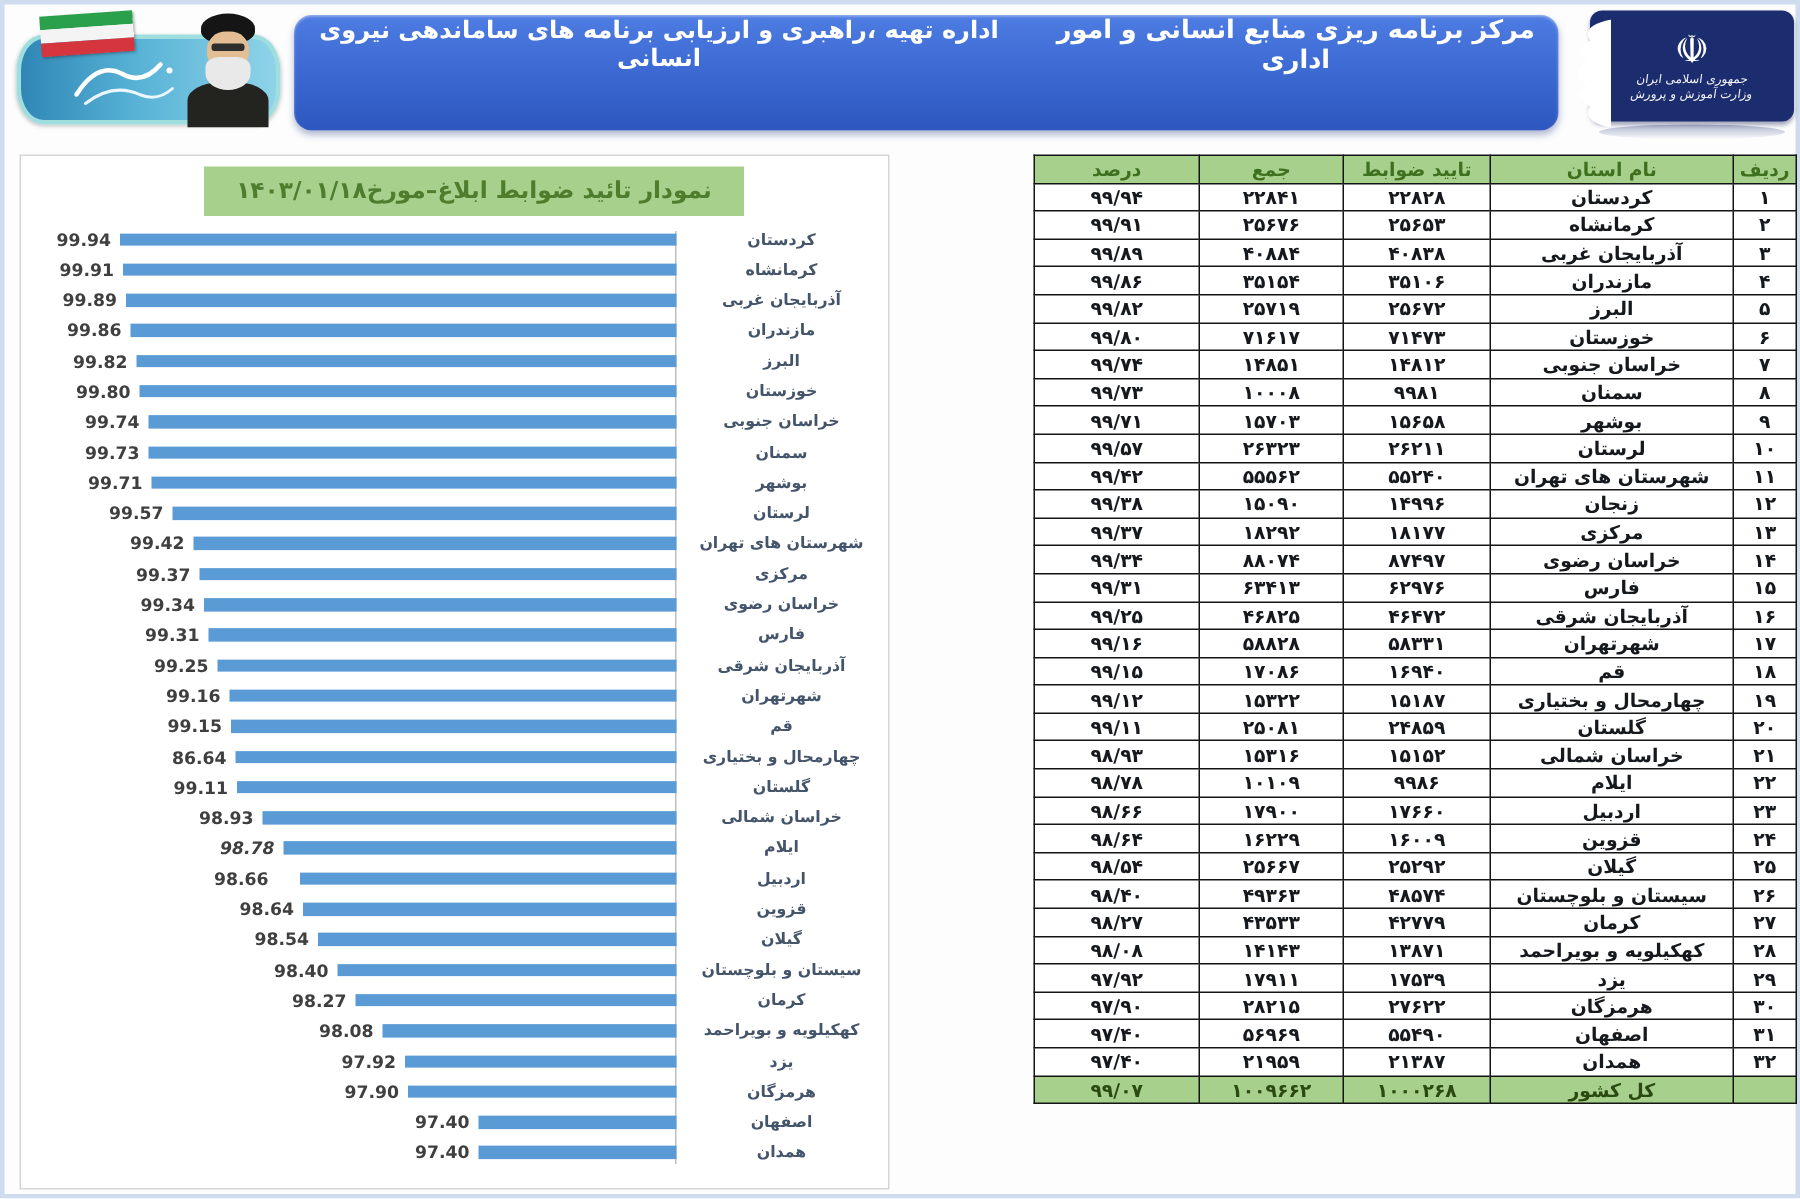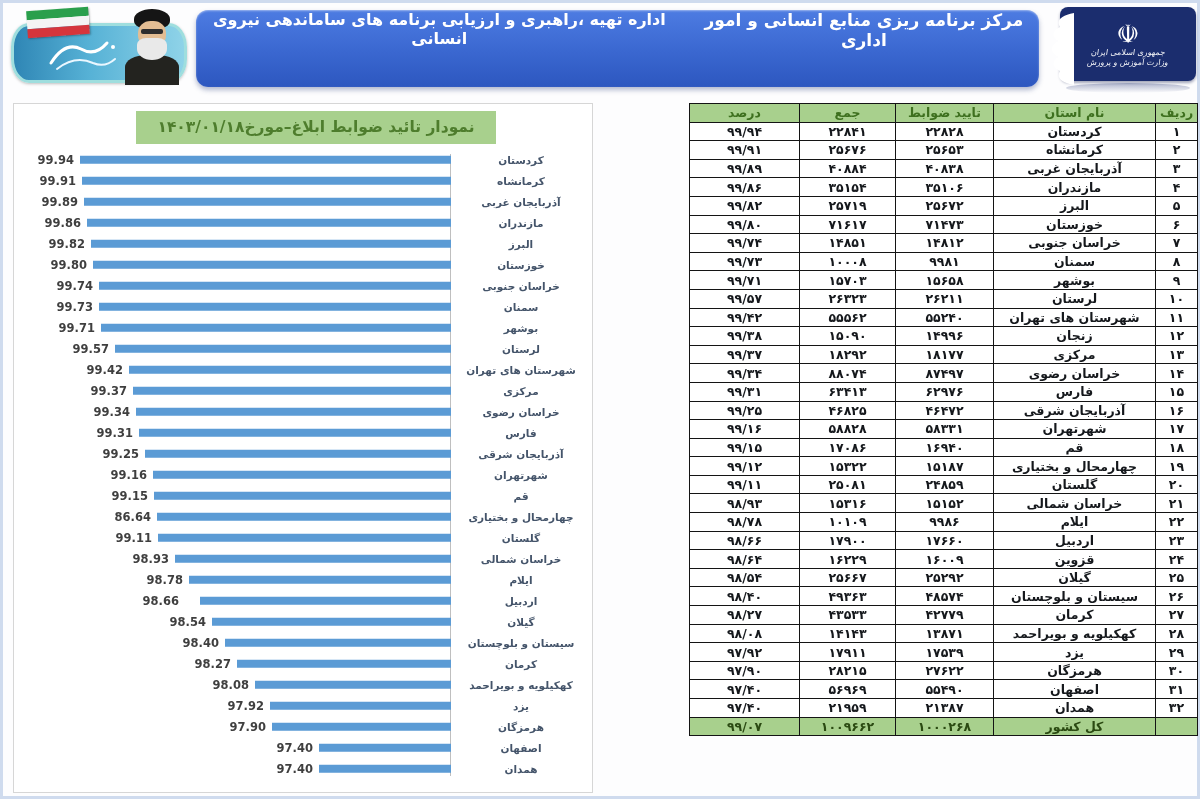--- a/index.html
+++ b/index.html
@@ -231,28 +231,33 @@
           <span class="cval" style="right: 432px;">99.11</span>
           <div class="cbar" style="width: 293px; background: rgb(91, 155, 213);"></div>
           <span class="ccat">گلستان</span>
         </div>
         <div class="crow">
           <span class="cval" style="right: 415px;">98.93</span>
           <div class="cbar" style="width: 276px; background: rgb(91, 155, 213);"></div>
           <span class="ccat">خراسان شمالی</span>
         </div>
         <div class="crow">
-          <span class="cval" style="right: 401px;">98.78</span>
+          <span class="cval" style="right: 401px; font-style: italic;">98.78</span>
           <div class="cbar" style="width: 262px; background: rgb(91, 155, 213);"></div>
           <span class="ccat">ایلام</span>
         </div>
         <div class="crow">
           <span class="cval" style="right: 405px;">98.66</span>
           <div class="cbar" style="width: 251px; background: rgb(91, 155, 213);"></div>
           <span class="ccat">اردبیل</span>
+        </div>
+        <div class="crow">
+          <span class="cval" style="right: 388px;">98.64</span>
+          <div class="cbar" style="width: 249px; background: rgb(91, 155, 213);"></div>
+          <span class="ccat">قزوین</span>
         </div>
         <div class="crow">
           <span class="cval" style="right: 378px;">98.54</span>
           <div class="cbar" style="width: 239px; background: rgb(91, 155, 213);"></div>
           <span class="ccat">گیلان</span>
         </div>
         <div class="crow">
           <span class="cval" style="right: 365px;">98.40</span>
           <div class="cbar" style="width: 226px; background: rgb(91, 155, 213);"></div>
           <span class="ccat">سیستان و بلوچستان</span>

